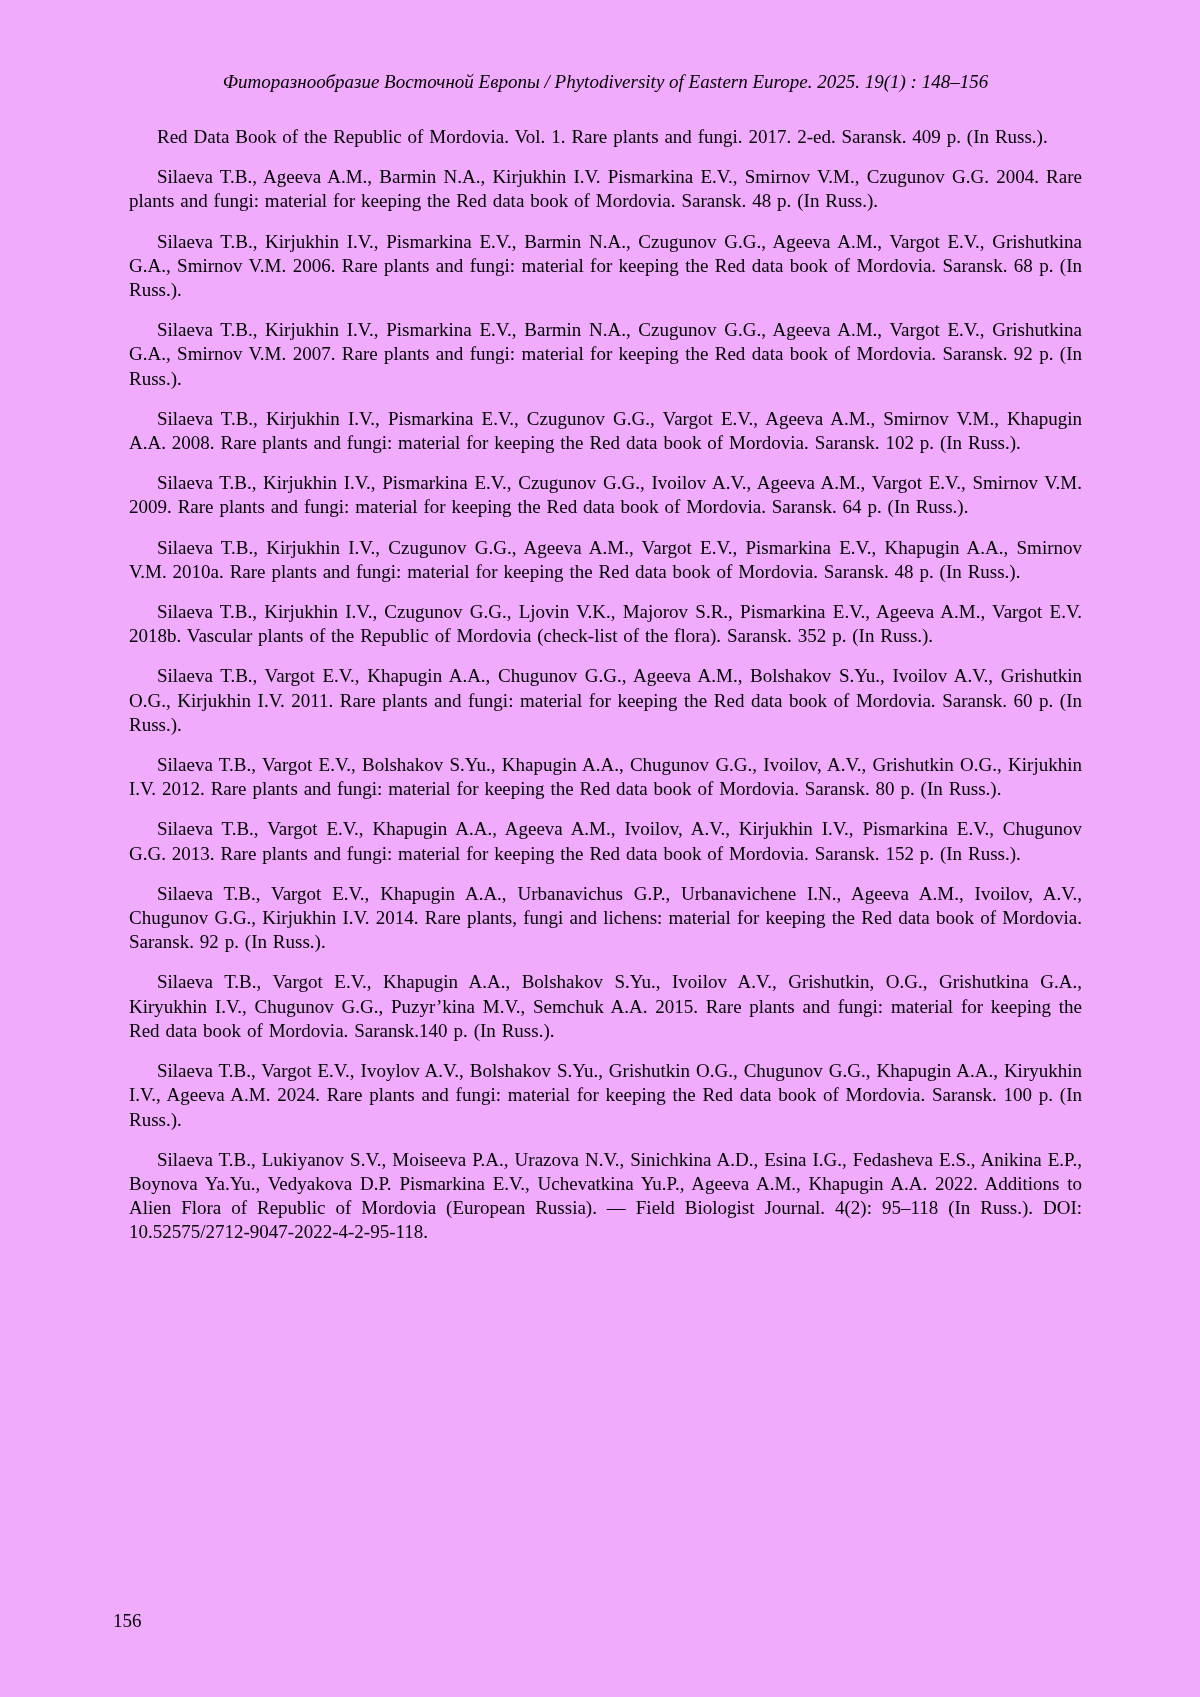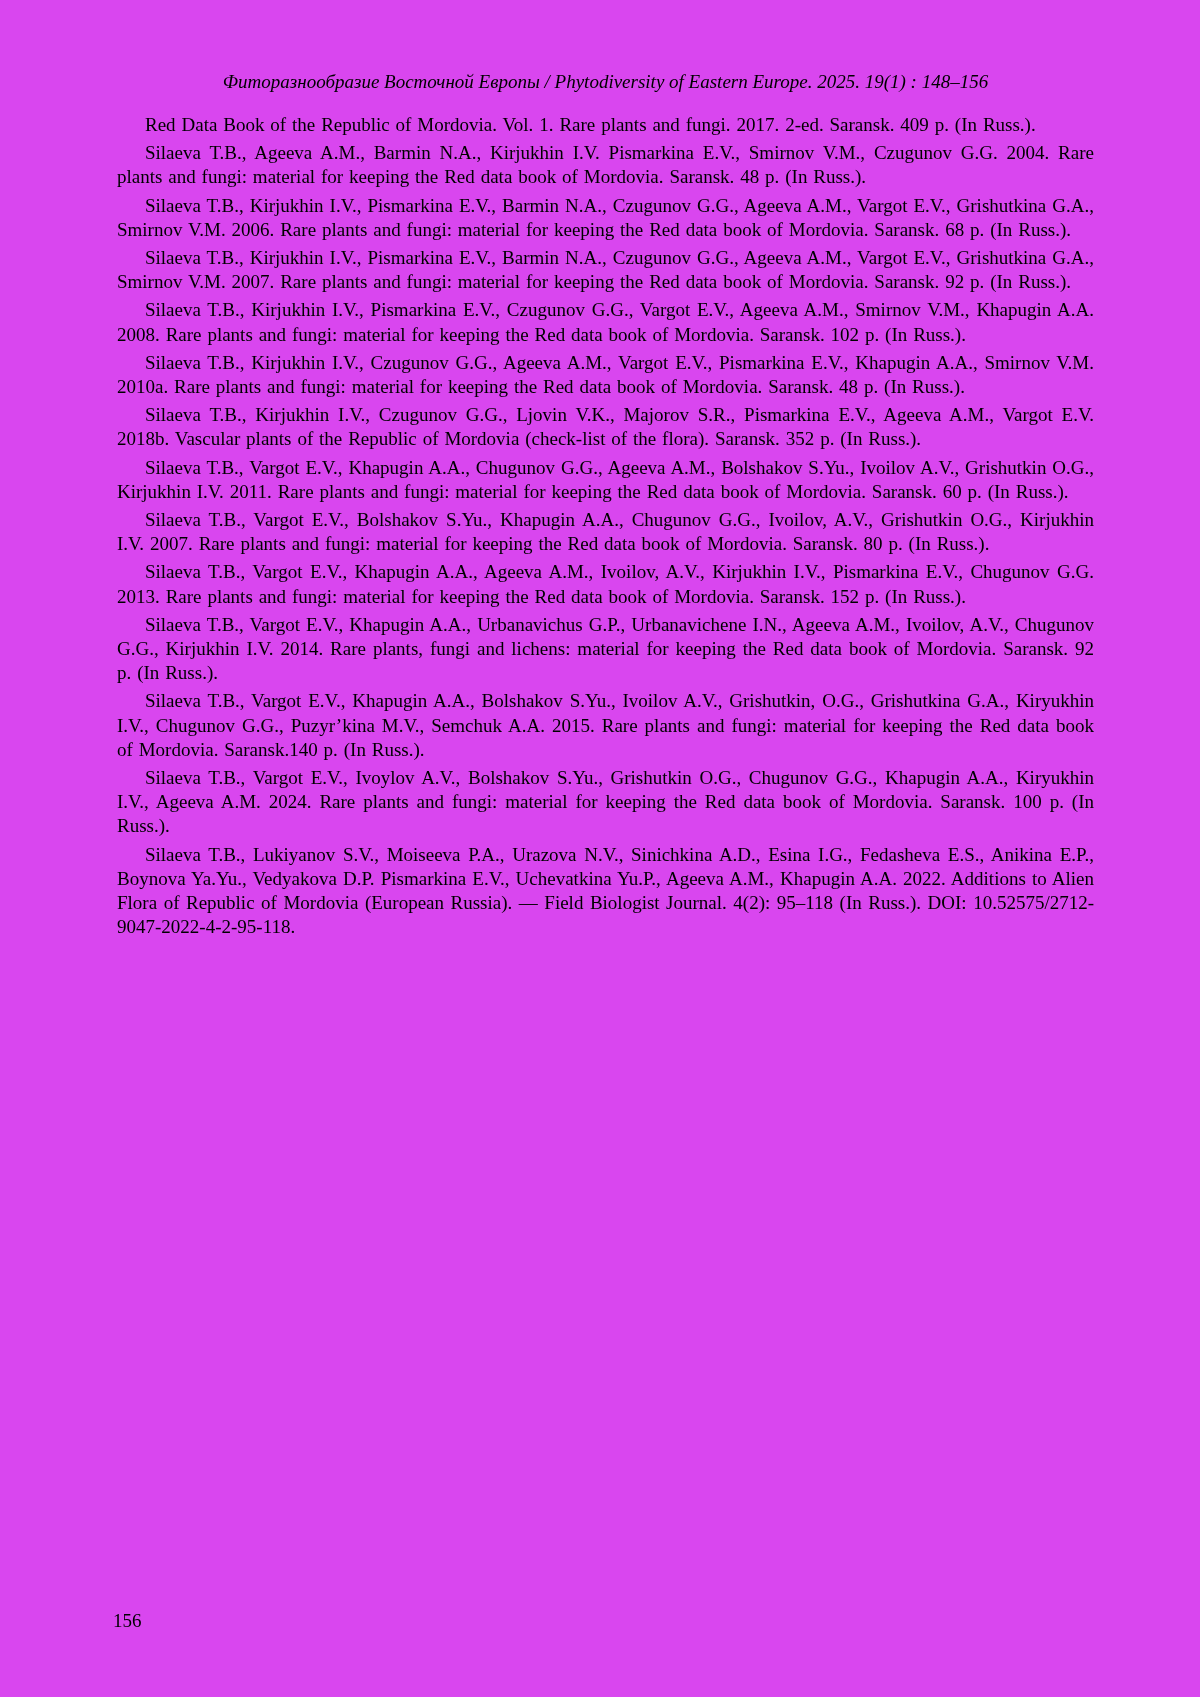--- a/index.html
+++ b/index.html
@@ -4,21 +4,21 @@
 <style>
   html, body {
     margin: 0;
     padding: 0;
     background: #ffffff;
   }
   .page {
     position: relative;
     width: 1200px;
     height: 1697px;
-    background: #d946ef;
+    background: #f0abfc;
     color: #000000;
     font-family: "Liberation Serif", serif;
     overflow: hidden;
   }
   .running-head {
     position: absolute;
     top: 70px;
     left: 113px;
     width: 985px;
     text-align: center;
@@ -27,21 +27,21 @@
     line-height: 24px;
     white-space: nowrap;
   }
   .refs {
     position: absolute;
     top: 109px;
     left: 113px;
     width: 985px;
   }
   .refs p.ref {
-    margin: 4px;
+    margin: 16px;
     padding: 0;
     font-size: 19px;
     line-height: 24.2px;
     text-align: justify;
     text-indent: 28px;
     word-spacing: 0.06em;
     hyphens: none;
   }
   .page-number {
     position: absolute;
@@ -57,24 +57,25 @@
 <div class="page">
 
   <div class="running-head">Фиторазнообразие Восточной Европы / Phytodiversity of Eastern Europe. 2025. 19(1) : 148–156</div>
 
   <div class="refs">
     <p class="ref">Red Data Book of the Republic of Mordovia. Vol. 1. Rare plants and fungi. 2017. 2-ed. Saransk. 409 p. (In Russ.).</p>
     <p class="ref">Silaeva T.B., Ageeva A.M., Barmin N.A., Kirjukhin I.V. Pismarkina E.V., Smirnov V.M., Czugunov G.G. 2004. Rare plants and fungi: material for keeping the Red data book of Mordovia. Saransk. 48 p. (In Russ.).</p>
     <p class="ref">Silaeva T.B., Kirjukhin I.V., Pismarkina E.V., Barmin N.A., Czugunov G.G., Ageeva A.M., Vargot E.V., Grishutkina G.A., Smirnov V.M. 2006. Rare plants and fungi: material for keeping the Red data book of Mordovia. Saransk. 68 p. (In Russ.).</p>
     <p class="ref">Silaeva T.B., Kirjukhin I.V., Pismarkina E.V., Barmin N.A., Czugunov G.G., Ageeva A.M., Vargot E.V., Grishutkina G.A., Smirnov V.M. 2007. Rare plants and fungi: material for keeping the Red data book of Mordovia. Saransk. 92 p. (In Russ.).</p>
     <p class="ref">Silaeva T.B., Kirjukhin I.V., Pismarkina E.V., Czugunov G.G., Vargot E.V., Ageeva A.M., Smirnov V.M., Khapugin A.A. 2008. Rare plants and fungi: material for keeping the Red data book of Mordovia. Saransk. 102 p. (In Russ.).</p>
+    <p class="ref">Silaeva T.B., Kirjukhin I.V., Pismarkina E.V., Czugunov G.G., Ivoilov A.V., Ageeva A.M., Vargot E.V., Smirnov V.M. 2009. Rare plants and fungi: material for keeping the Red data book of Mordovia. Saransk. 64 p. (In Russ.).</p>
     <p class="ref">Silaeva T.B., Kirjukhin I.V., Czugunov G.G., Ageeva A.M., Vargot E.V., Pismarkina E.V., Khapugin A.A., Smirnov V.M. 2010a. Rare plants and fungi: material for keeping the Red data book of Mordovia. Saransk. 48 p. (In Russ.).</p>
     <p class="ref">Silaeva T.B., Kirjukhin I.V., Czugunov G.G., Ljovin V.K., Majorov S.R., Pismarkina E.V., Ageeva A.M., Vargot E.V. 2018b. Vascular plants of the Republic of Mordovia (check-list of the flora). Saransk. 352 p. (In Russ.).</p>
     <p class="ref">Silaeva T.B., Vargot E.V., Khapugin A.A., Chugunov G.G., Ageeva A.M., Bolshakov S.Yu., Ivoilov A.V., Grishutkin O.G., Kirjukhin I.V. 2011. Rare plants and fungi: material for keeping the Red data book of Mordovia. Saransk. 60 p. (In Russ.).</p>
-    <p class="ref">Silaeva T.B., Vargot E.V., Bolshakov S.Yu., Khapugin A.A., Chugunov G.G., Ivoilov, A.V., Grishutkin O.G., Kirjukhin I.V. 2007. Rare plants and fungi: material for keeping the Red data book of Mordovia. Saransk. 80 p. (In Russ.).</p>
+    <p class="ref">Silaeva T.B., Vargot E.V., Bolshakov S.Yu., Khapugin A.A., Chugunov G.G., Ivoilov, A.V., Grishutkin O.G., Kirjukhin I.V. 2012. Rare plants and fungi: material for keeping the Red data book of Mordovia. Saransk. 80 p. (In Russ.).</p>
     <p class="ref">Silaeva T.B., Vargot E.V., Khapugin A.A., Ageeva A.M., Ivoilov, A.V., Kirjukhin I.V., Pismarkina E.V., Chugunov G.G. 2013. Rare plants and fungi: material for keeping the Red data book of Mordovia. Saransk. 152 p. (In Russ.).</p>
     <p class="ref">Silaeva T.B., Vargot E.V., Khapugin A.A., Urbanavichus G.P., Urbanavichene I.N., Ageeva A.M., Ivoilov, A.V., Chugunov G.G., Kirjukhin I.V. 2014. Rare plants, fungi and lichens: material for keeping the Red data book of Mordovia. Saransk. 92 p. (In Russ.).</p>
     <p class="ref">Silaeva T.B., Vargot E.V., Khapugin A.A., Bolshakov S.Yu., Ivoilov A.V., Grishutkin, O.G., Grishutkina G.A., Kiryukhin I.V., Chugunov G.G., Puzyr’kina M.V., Semchuk A.A. 2015. Rare plants and fungi: material for keeping the Red data book of Mordovia. Saransk.140 p. (In Russ.).</p>
     <p class="ref">Silaeva T.B., Vargot E.V., Ivoylov A.V., Bolshakov S.Yu., Grishutkin O.G., Chugunov G.G., Khapugin A.A., Kiryukhin I.V., Ageeva A.M. 2024. Rare plants and fungi: material for keeping the Red data book of Mordovia. Saransk. 100 p. (In Russ.).</p>
     <p class="ref">Silaeva T.B., Lukiyanov S.V., Moiseeva P.A., Urazova N.V., Sinichkina A.D., Esina I.G., Fedasheva E.S., Anikina E.P., Boynova Ya.Yu., Vedyakova D.P. Pismarkina E.V., Uchevatkina Yu.P., Ageeva A.M., Khapugin A.A. 2022. Additions to Alien Flora of Republic of Mordovia (European Russia). — Field Biologist Journal. 4(2): 95–118 (In Russ.). DOI: 10.52575/2712-9047-2022-4-2-95-118.</p>
   </div>
 
   <div class="page-number">156</div>
 
 </div>

